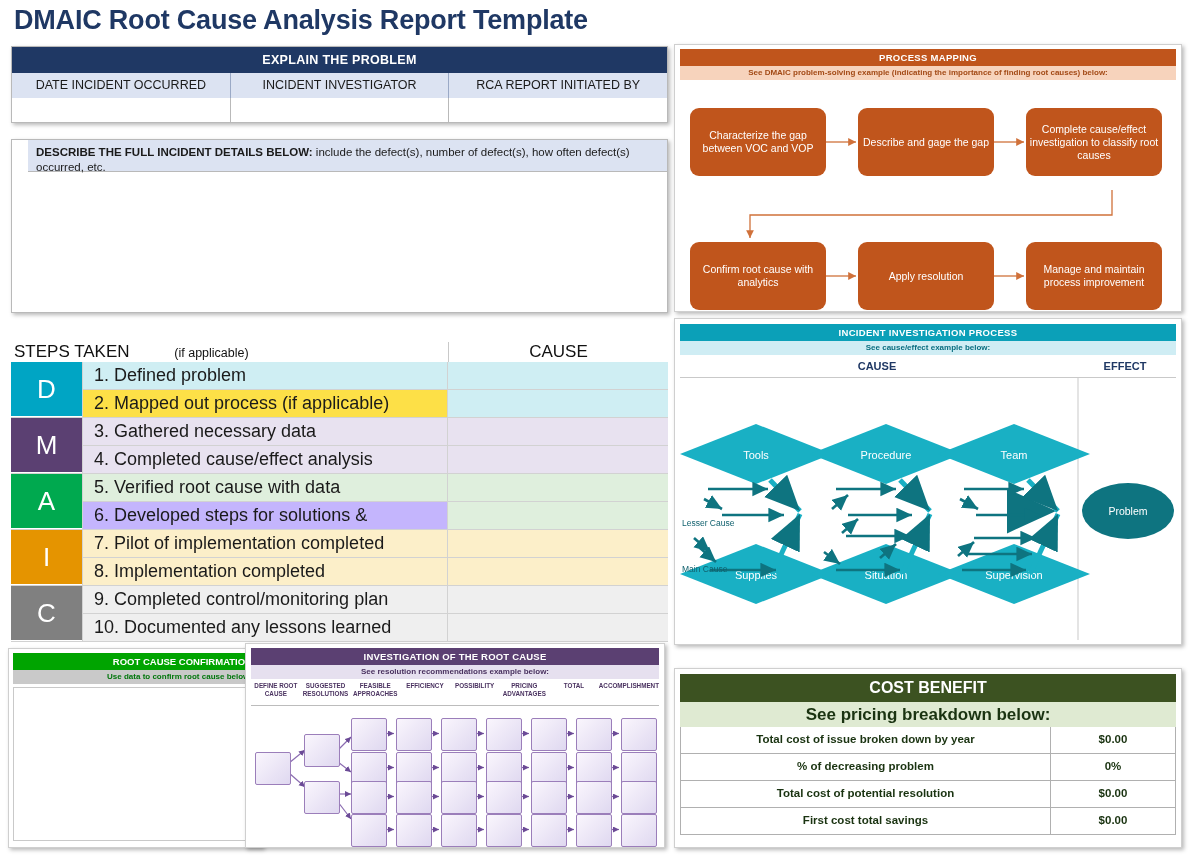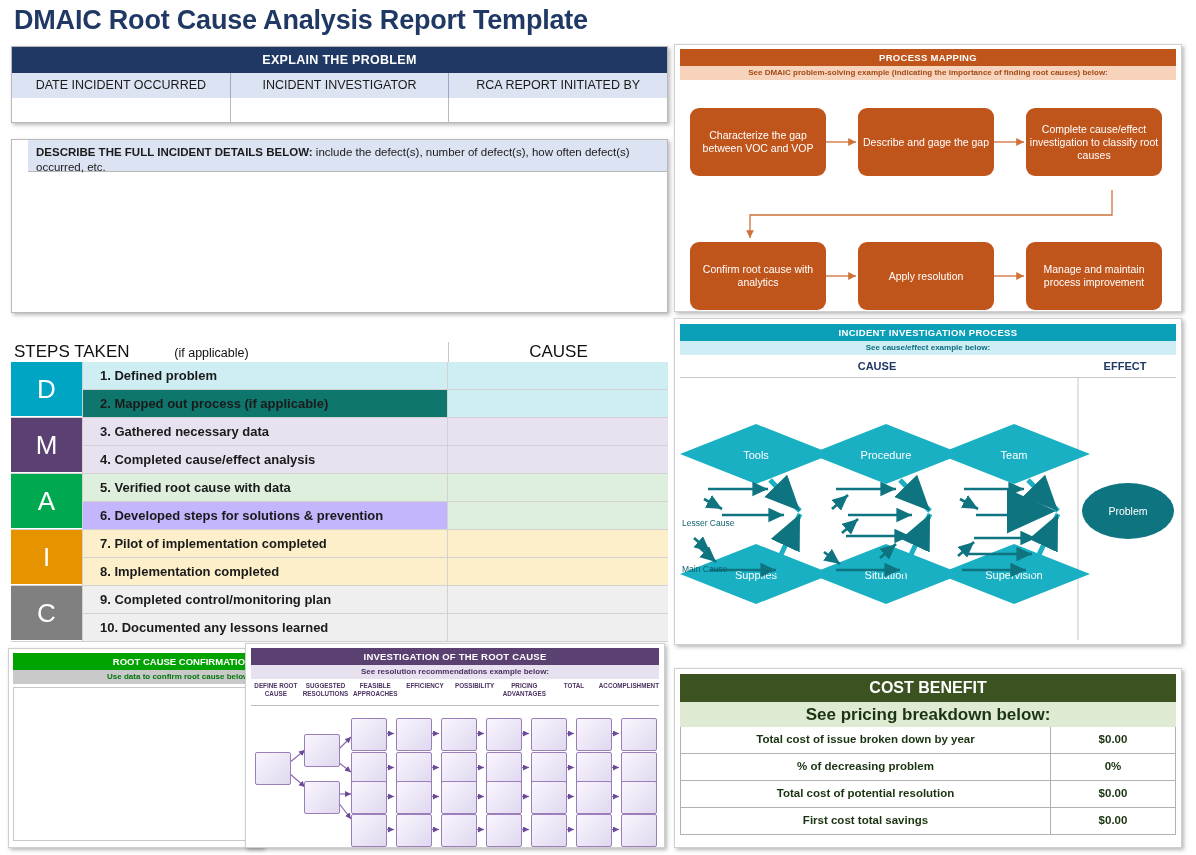--- a/index.html
+++ b/index.html
@@ -41,22 +41,22 @@
 
   
   #steps-wrap{position:absolute;left:11px;top:332px;width:657px;}
   .steps-head{display:flex;height:30px;align-items:flex-end;}
   .steps-head .lbl{width:437px;font-size:17px;color:#111;padding-left:3px;box-sizing:border-box;}
   .steps-head .lbl small{font-size:12.5px;margin-left:40px;}
   .steps-head .dt{flex:1;text-align:center;font-size:17px;color:#111;
                   border-left:1px solid #c9c9c9;box-sizing:border-box;}
   .srow{display:flex;height:27px;border-bottom:1px solid #d2d2d2;}
   .srow .letter{width:71px;color:#fff;font-size:26px;text-align:center;box-sizing:border-box;}
-  .srow .task{width:366px;font-size:13px;line-height:27px;padding-left:17px;box-sizing:border-box;
-              border-right:1px solid #d2d2d2;border-left:1px solid #d2d2d2;color:#1a1a1a;font-weight:bold;}
+  .srow .task{width:366px;font-size:18px;line-height:27px;padding-left:11px;box-sizing:border-box;
+              border-right:1px solid #d2d2d2;border-left:1px solid #d2d2d2;color:#1a1a1a;}
   .srow .date{flex:1;box-sizing:border-box;}
   .letter-cell{display:flex;align-items:center;justify-content:center;}
 
   
   #process-panel{left:674px;top:44px;width:508px;height:268px;}
   .pm-head{background:#C0551C;color:#fff;font-size:9.5px;font-weight:bold;text-align:center;
            line-height:17px;height:17px;letter-spacing:.3px;margin:4px 5px 0 5px;}
   .pm-sub{background:#F7D3BC;color:#A34A16;font-size:8px;font-weight:bold;text-align:center;
           line-height:14px;height:14px;margin:0 5px;}
   .pm-canvas{position:relative;height:218px;margin:6px 5px 0 5px;}
@@ -142,21 +142,21 @@
     <div class="dt">CAUSE</div>
   </div>
   <div id="steps-body">
       <div class="srow">
         <div class="letter letter-cell" style="background: rgb(0, 165, 196); height: 54px; position: relative; z-index: 2; margin-bottom: -27px;">D</div>
         <div class="task" style="background: rgb(207, 238, 243);">1. Defined problem</div>
         <div class="date" style="background: rgb(207, 238, 243);"></div>
       </div>
       <div class="srow">
         <div class="letter letter-cell" style="background: transparent;"></div>
-        <div class="task" style="background: #0f766e;">2. Mapped out process (if applicable)</div>
+        <div class="task" style="background: #fde047;">2. Mapped out process (if applicable)</div>
         <div class="date" style="background: rgb(207, 238, 243);"></div>
       </div>
       <div class="srow">
         <div class="letter letter-cell" style="background: rgb(91, 64, 114); height: 54px; position: relative; z-index: 2; margin-bottom: -27px;">M</div>
         <div class="task" style="background: rgb(232, 226, 240);">3. Gathered necessary data</div>
         <div class="date" style="background: rgb(232, 226, 240);"></div>
       </div>
       <div class="srow">
         <div class="letter letter-cell" style="background: transparent;"></div>
         <div class="task" style="background: rgb(232, 226, 240);">4. Completed cause/effect analysis</div>

